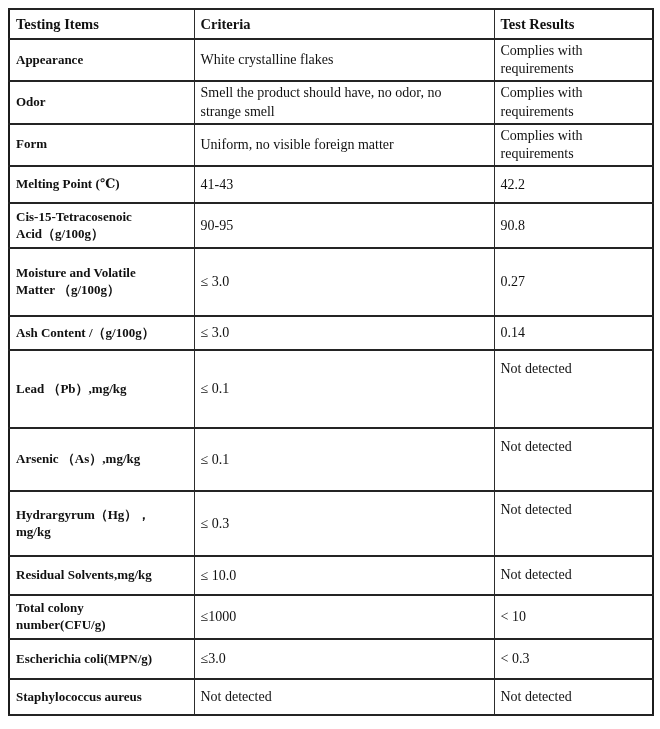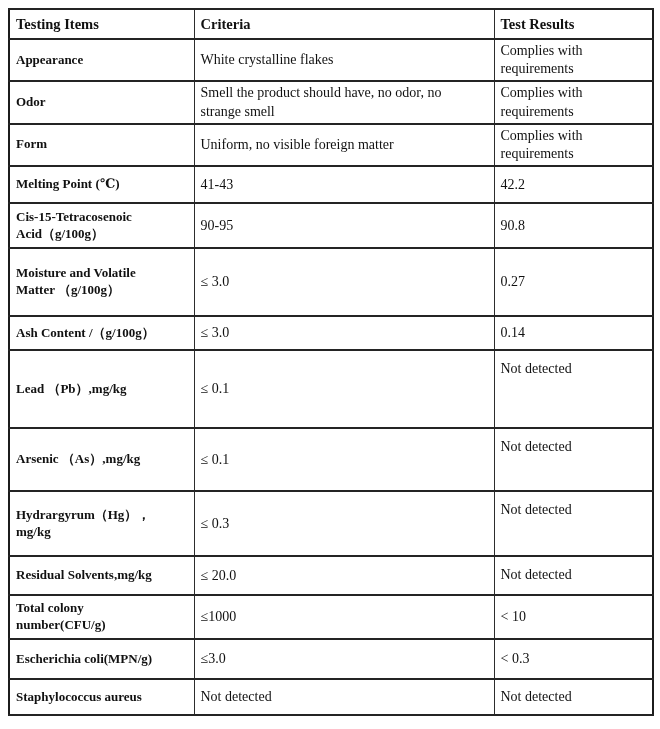--- a/index.html
+++ b/index.html
@@ -137,21 +137,21 @@
       <td class="result top-res">Not detected</td>
     </tr>
     <tr class="h-65">
       <td class="item">Hydrargyrum（Hg），
 mg/kg</td>
       <td class="criteria">≤ 0.3</td>
       <td class="result top-res">Not detected</td>
     </tr>
     <tr class="h-39">
       <td class="item">Residual Solvents,mg/kg</td>
-      <td class="criteria">≤ 20.0</td>
+      <td class="criteria">≤ 10.0</td>
       <td class="result top-res">Not detected</td>
     </tr>
     <tr class="h-44">
       <td class="item">Total colony
 number(CFU/g)</td>
       <td class="criteria">≤1000</td>
       <td class="result">&lt; 10</td>
     </tr>
     <tr class="h-40">
       <td class="item">Escherichia coli(MPN/g)</td>

